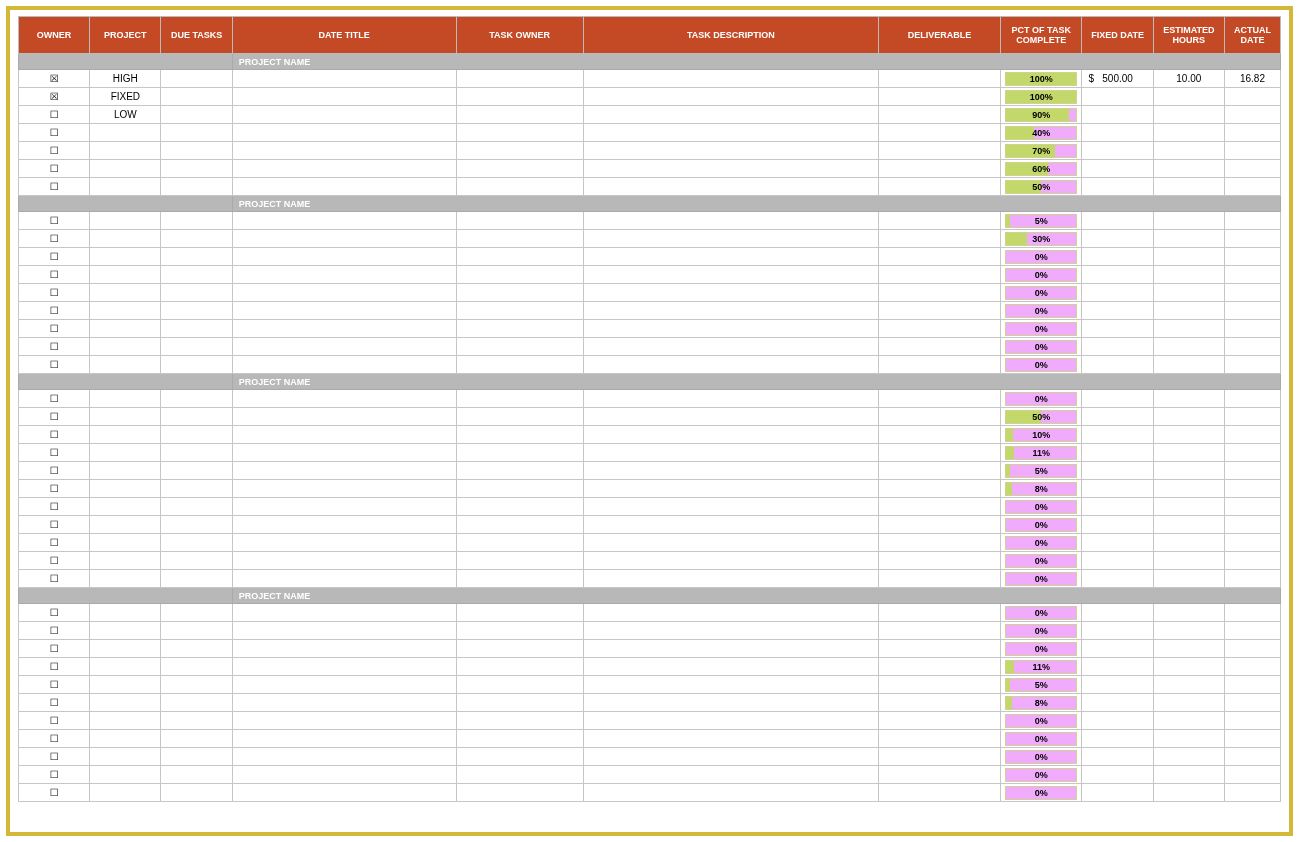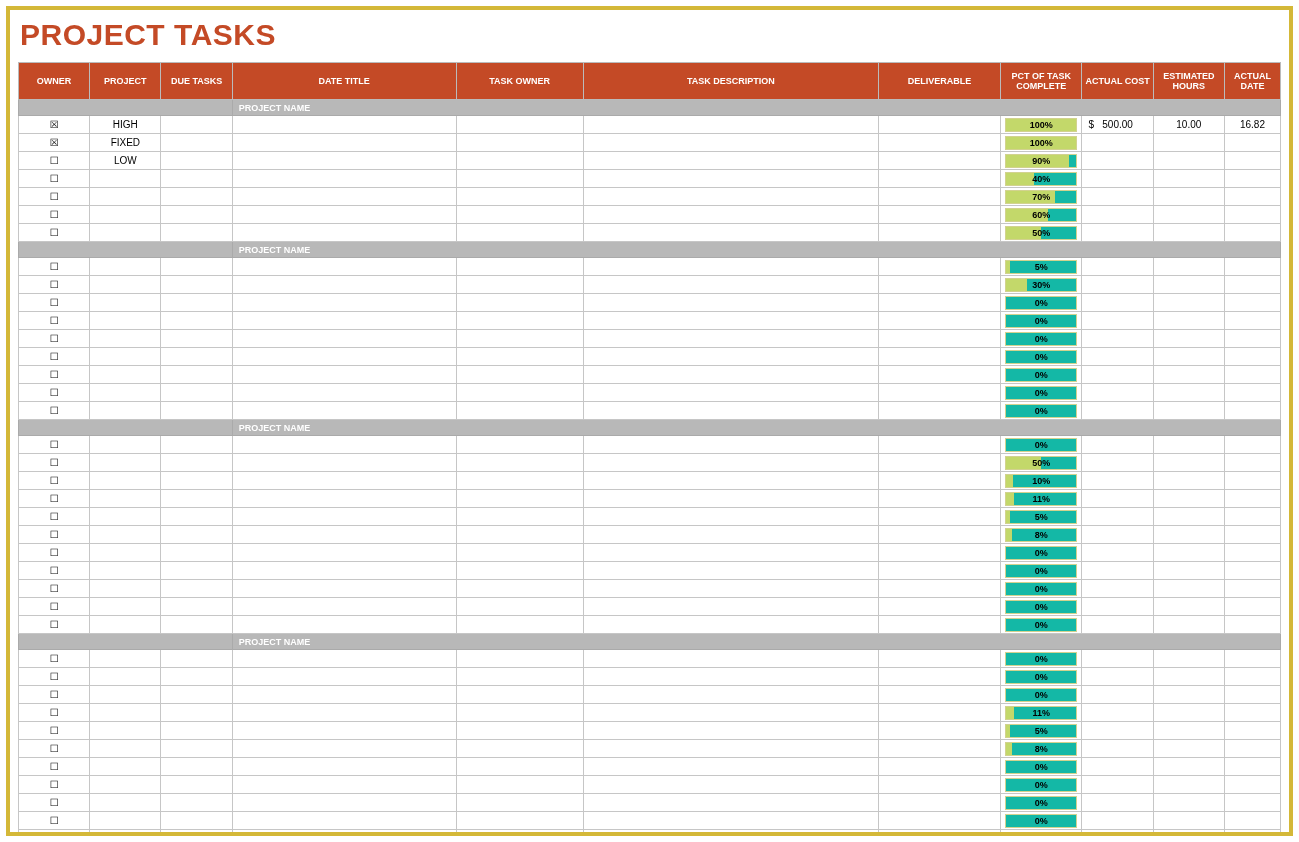--- a/index.html
+++ b/index.html
@@ -71,21 +71,21 @@
   td.cb {
     font-size: 9px;
   }
   td.pct-cell {
     padding: 1px 2px;
   }
   .bar-wrap {
     position: relative;
     width: 100%;
     height: 14px;
-    background: #14b8a6;
+    background: #f0abfc;
     border: 1px solid #d2d28f;
   }
   .bar-fill {
     position: absolute;
     left: 0; top: 0; bottom: 0;
     background: #c3d86a;
   }
   .bar-label {
     position: absolute;
     left: 0; right: 0; top: 0; bottom: 0;
@@ -96,21 +96,20 @@
     color: #000;
   }
   td.light { background: #f5f5d3; }
   td.money { text-align: right; padding-right: 6px; position:relative;}
   td.money .cur { position:absolute; left:6px; }
 </style>
 </head>
 <body>
 
 <div class="frame">
-  <div class="title">PROJECT TASKS</div>
 
   <table>
     <colgroup>
       <col class="status">
         <col class="priority">
         <col class="duedate">
       <col class="tasktitle">
         <col class="taskowner">
         <col class="taskdesc">
       <col class="deliverable">
@@ -122,21 +121,21 @@
     <thead>
       <tr>
         <th>OWNER</th>
         <th>PROJECT</th>
         <th>DUE TASKS</th>
         <th>DATE TITLE</th>
         <th>TASK OWNER</th>
         <th>TASK DESCRIPTION</th>
         <th>DELIVERABLE</th>
         <th>PCT OF TASK COMPLETE</th>
-        <th>ACTUAL COST</th>
+        <th>FIXED DATE</th>
         <th>ESTIMATED HOURS</th>
         <th>ACTUAL DATE</th>
       </tr>
     </thead>
     <tbody id="tbody">
         <tr class="section">
           <td class="plain" colspan="3">&nbsp;</td>
           <td colspan="8">PROJECT NAME</td>
         </tr>
         <tr class="row">

